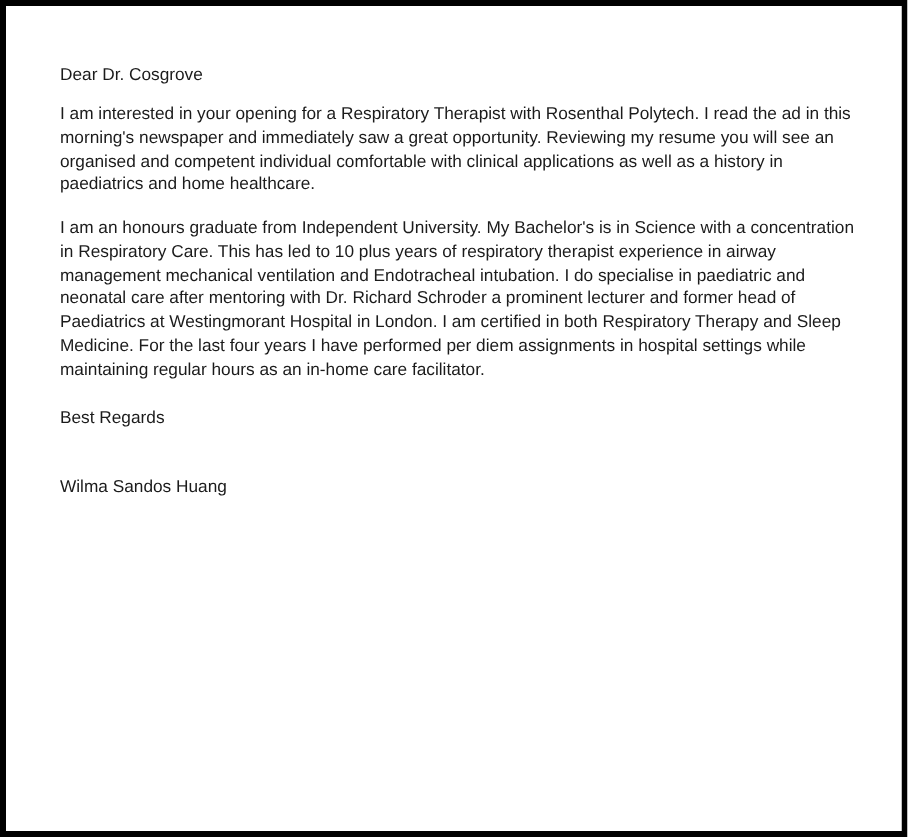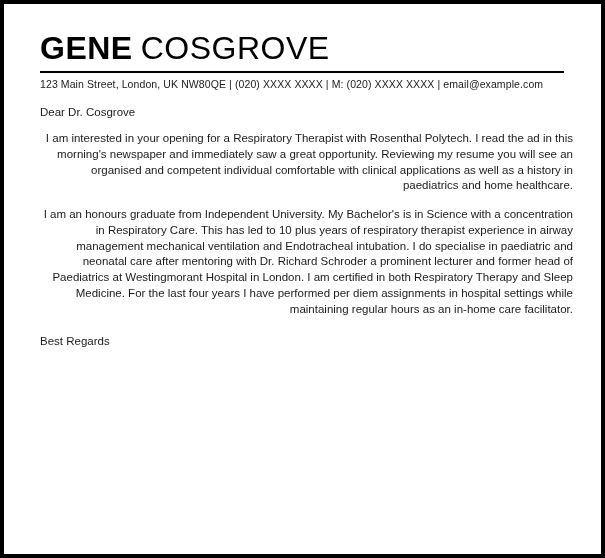--- a/index.html
+++ b/index.html
@@ -79,52 +79,46 @@
     font-size: 11.5px;
     color: #1b1b1b;
     margin-bottom: 13px;
   }
 
   .paragraph {
     font-size: 11.5px;
     line-height: 1.37;
     color: #1b1b1b;
     margin: 0 0 13px 0;
-    text-align: right;
+    text-align: left;
   }
 
   .closing {
     font-size: 11.5px;
     color: #1b1b1b;
     margin-top: 18px;
     margin-bottom: 34px;
   }
 
   .signature {
     font-size: 11.5px;
     color: #1b1b1b;
   }
 </style>
 </head>
 <body>
 
 <div class="page-frame">
   <div class="page-sheet">
 
-    <div class="letterhead">
-      <div class="name-line">
-        <span class="name-first">GENE</span><span class="name-last">COSGROVE</span>
-      </div>
-      <div class="header-rule"></div>
-      <div class="contact-line">123 Main Street, London, UK NW80QE  |  (020) XXXX XXXX  |  M: (020) XXXX XXXX  |  email@example.com</div>
-    </div>
 
     <div class="letter-body">
       <div class="salutation">Dear Dr. Cosgrove</div>
 
       <p class="paragraph">I am interested in your opening for a Respiratory Therapist with Rosenthal Polytech. I read the ad in this morning's newspaper and immediately saw a great opportunity. Reviewing my resume you will see an organised and competent individual comfortable with clinical applications as well as a history in paediatrics and home healthcare.</p>
       <p class="paragraph">I am an honours graduate from Independent University. My Bachelor's is in Science with a concentration in Respiratory Care. This has led to 10 plus years of respiratory therapist experience in airway management mechanical ventilation and Endotracheal intubation. I do specialise in paediatric and neonatal care after mentoring with Dr. Richard Schroder a prominent lecturer and former head of Paediatrics at Westingmorant Hospital in London. I am certified in both Respiratory Therapy and Sleep Medicine. For the last four years I have performed per diem assignments in hospital settings while maintaining regular hours as an in-home care facilitator.</p>
 
       <div class="closing">Best Regards</div>
+      <div class="signature">Wilma Sandos Huang</div>
     </div>
 
   </div>
 </div>
 
 </body></html>

